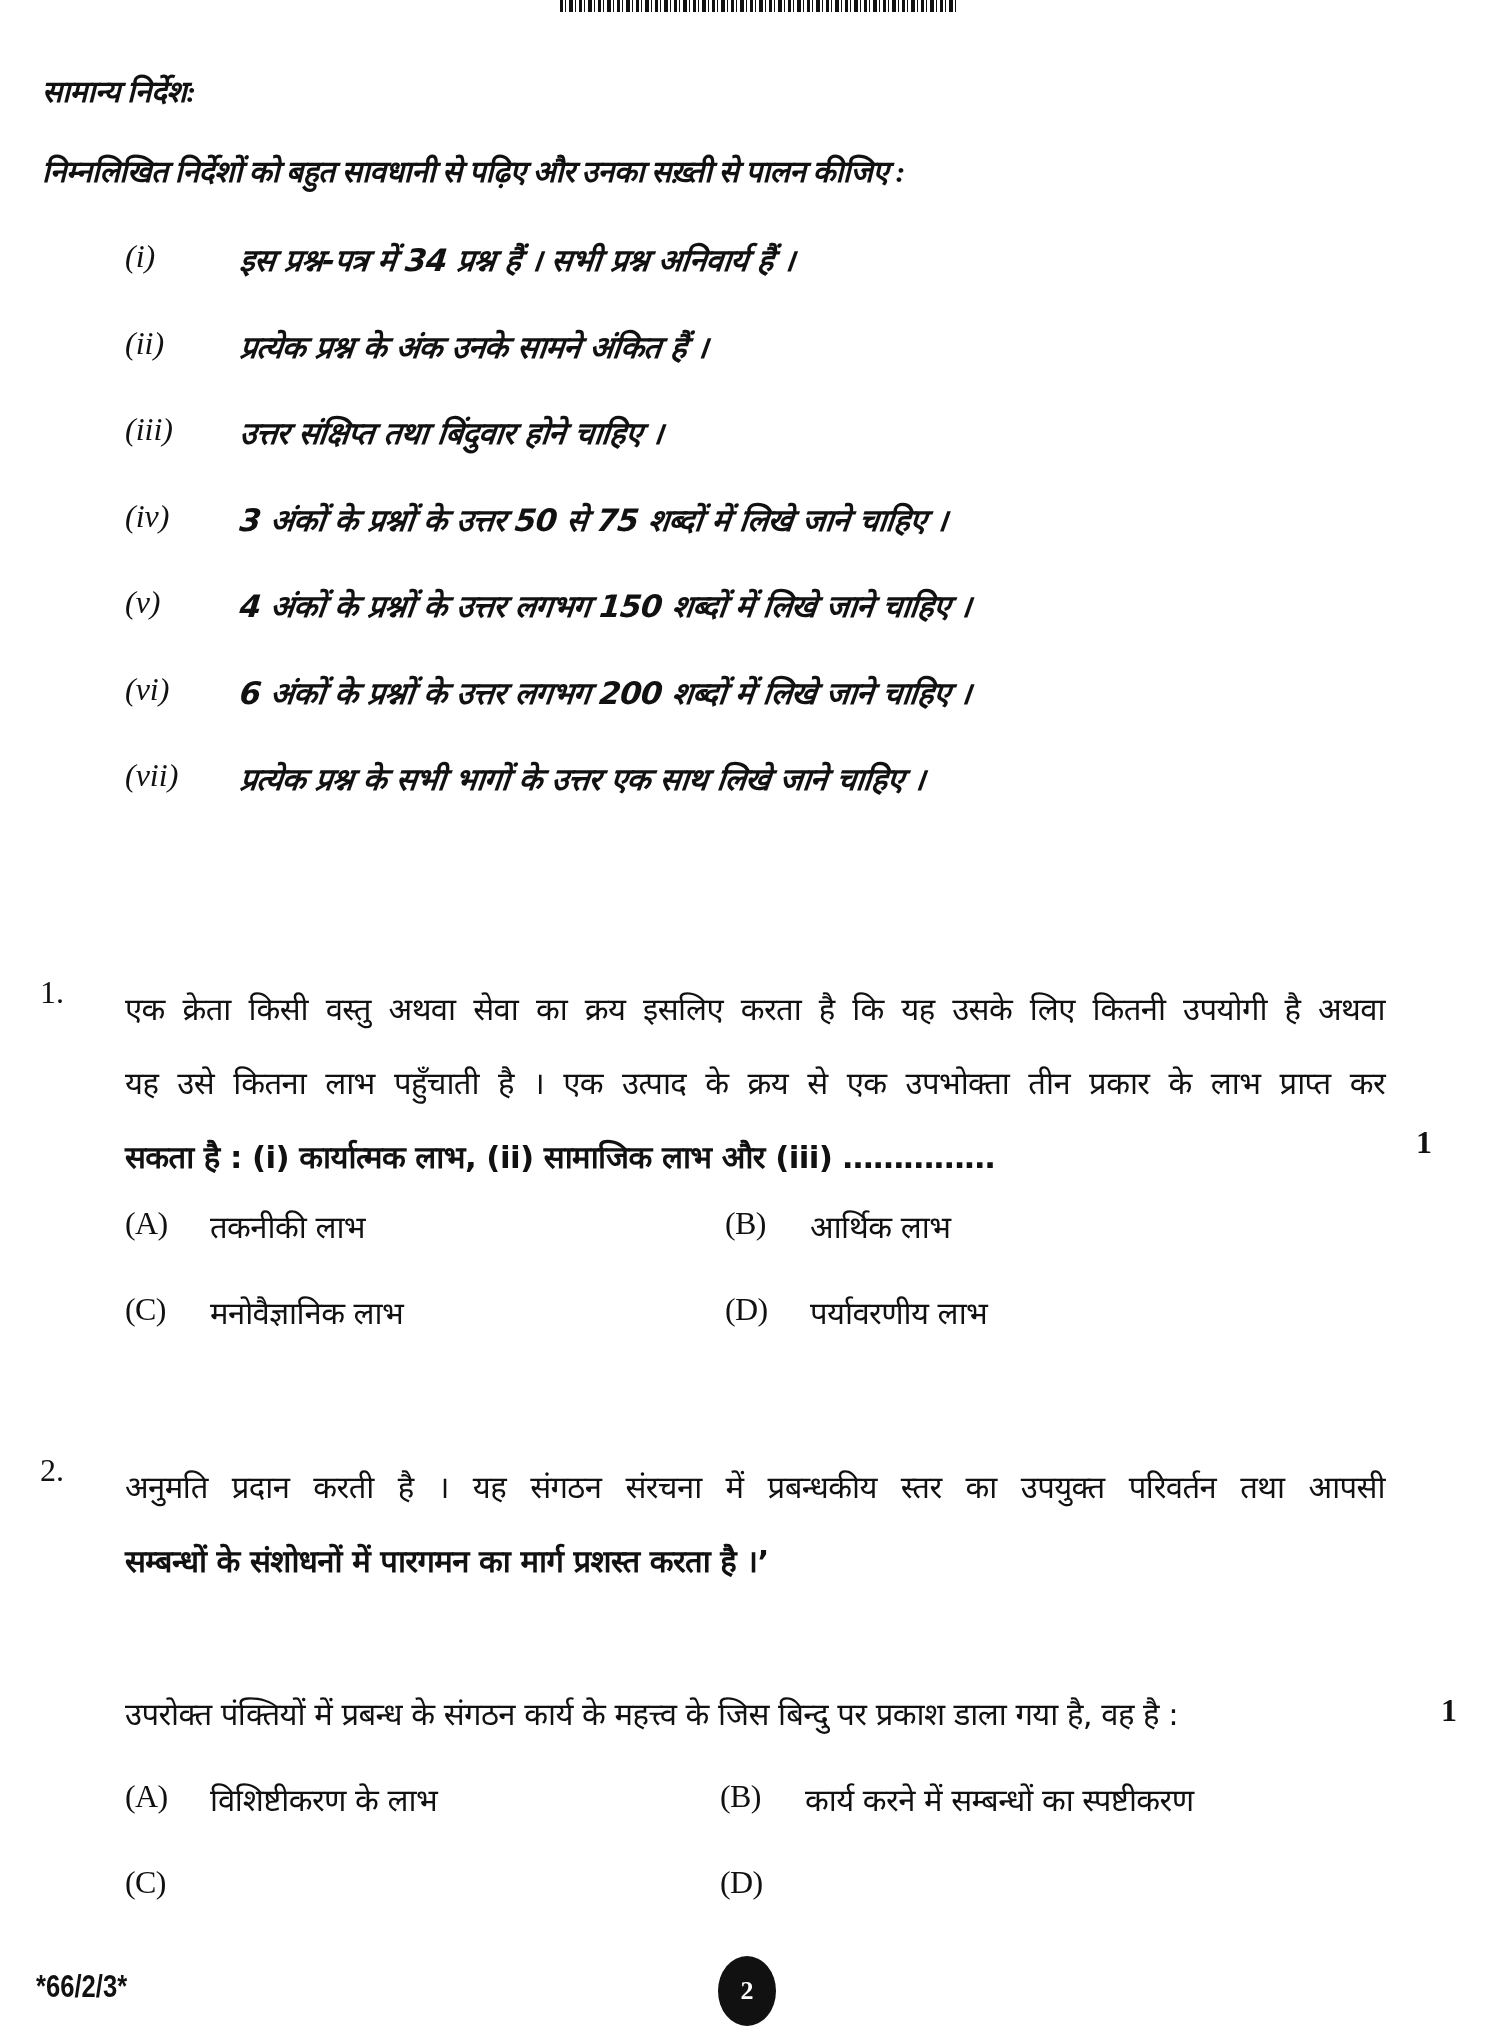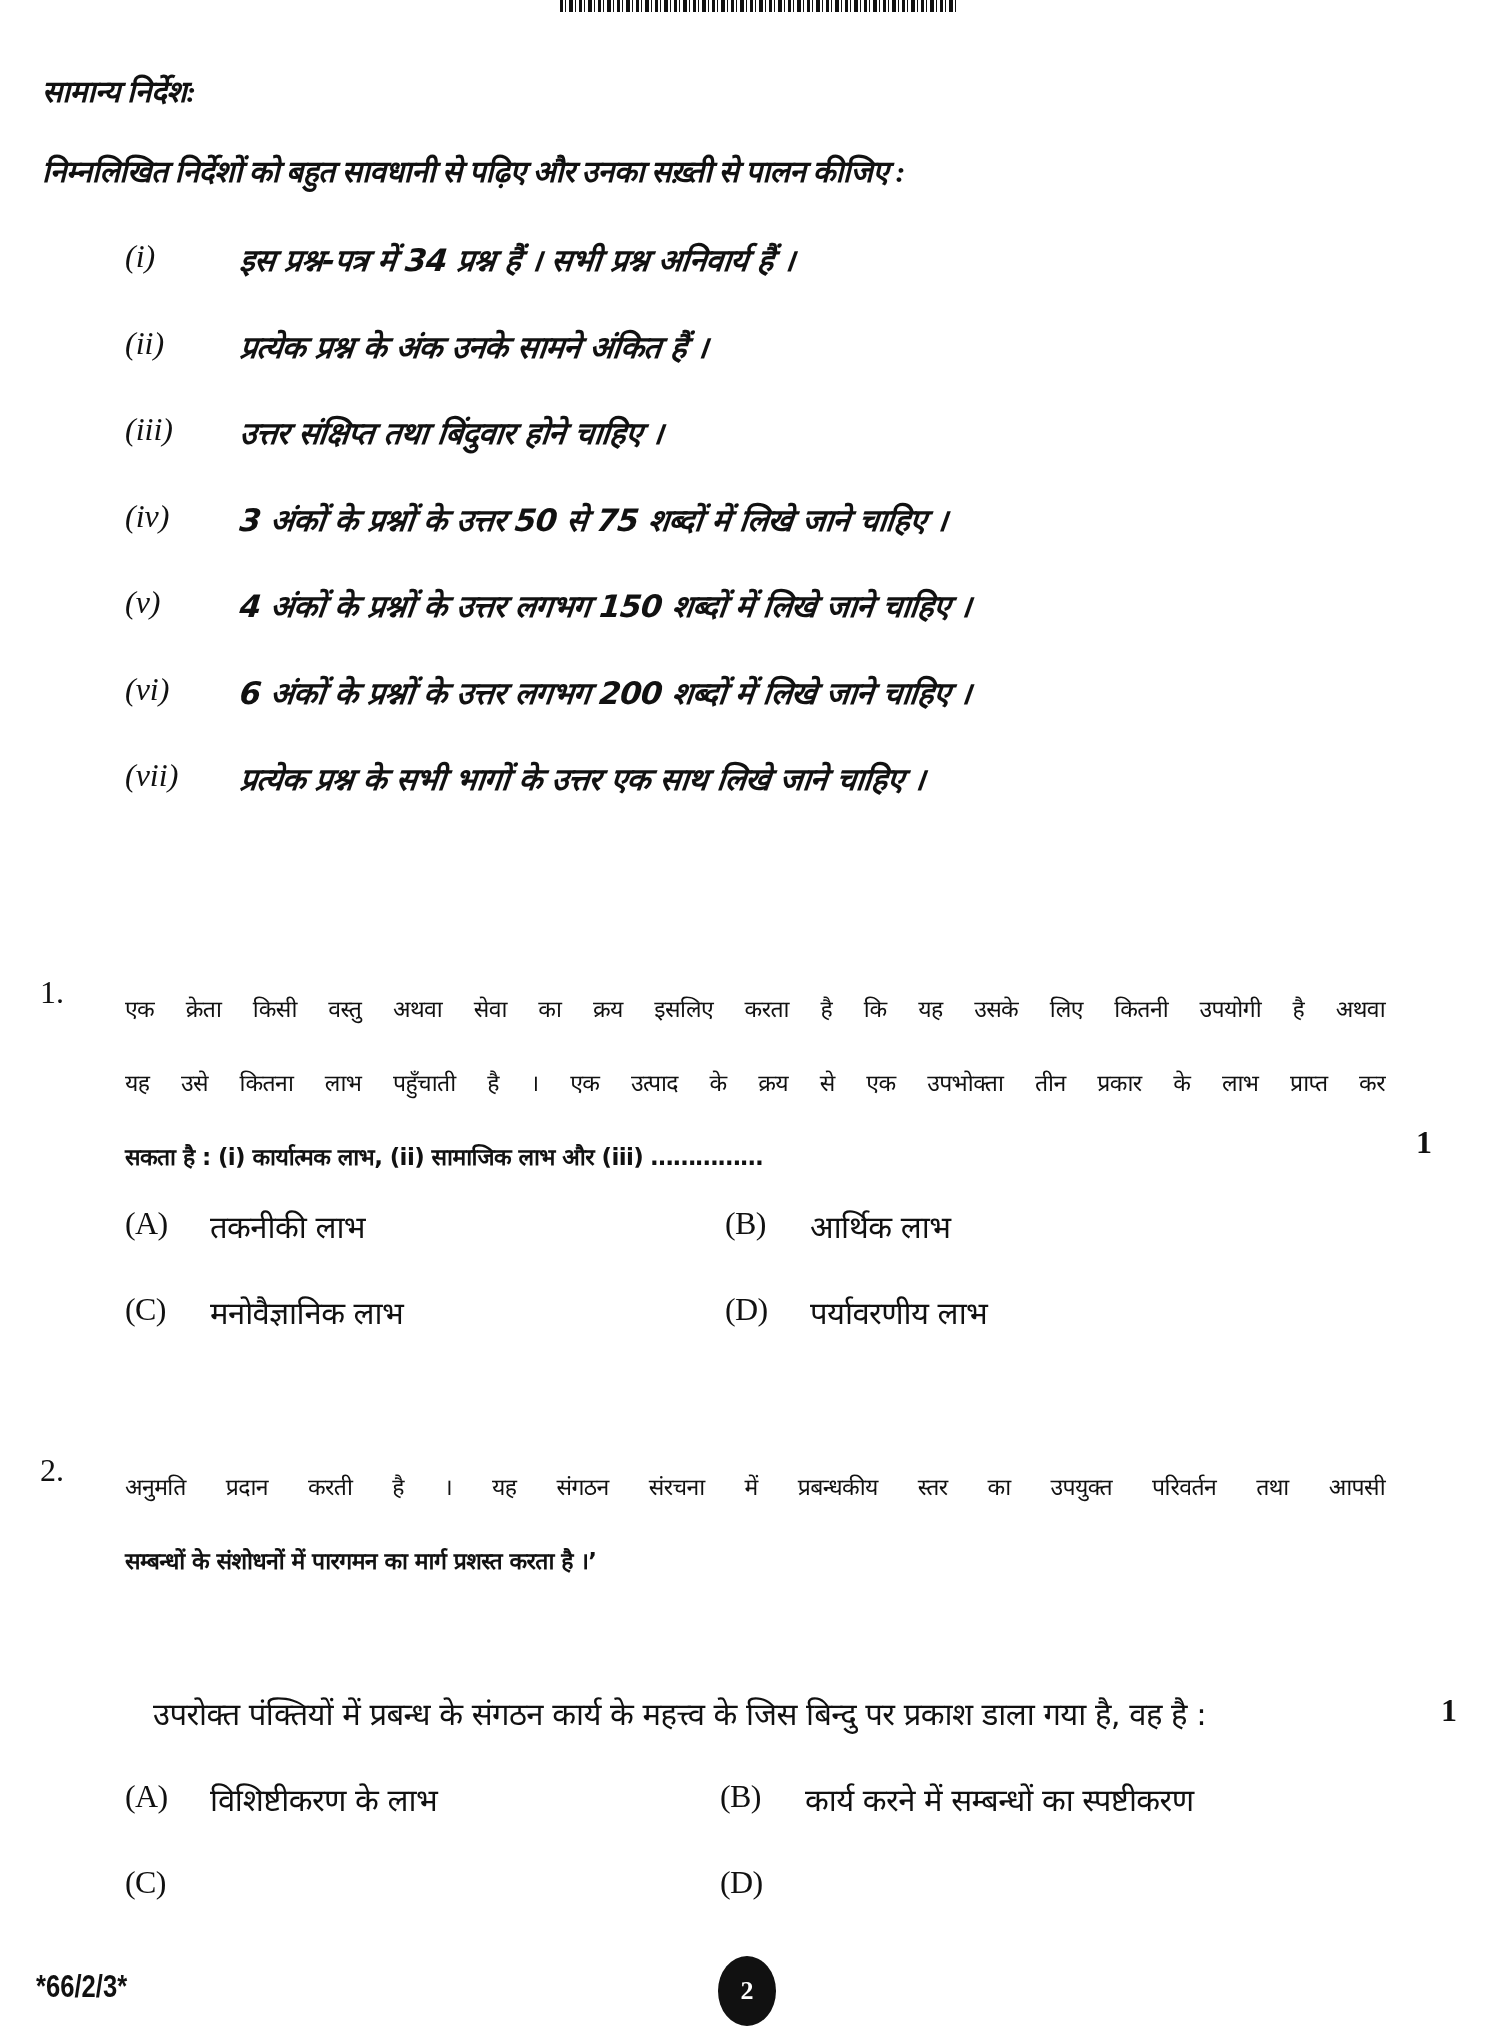--- a/index.html
+++ b/index.html
@@ -19,29 +19,29 @@
       font-size: 30px; letter-spacing: -0.5px;
     }
     .instr-list { position: absolute; left: 125px; top: 238px; width: 1000px; margin: 0; padding: 0; list-style: none; }
     .instr-item { display: flex; height: 86.5px; align-items: flex-start; }
     .instr-num { width: 115px; font-style: italic; font-size: 32px; font-family: "Liberation Serif", serif; }
     .instr-text { font-style: italic; font-weight: bold; font-size: 31px; font-family: "DejaVu Sans", sans-serif; transform: skewX(-6deg); letter-spacing: -0.8px; }
 
     .question { position: absolute; left: 40px; width: 1440px; }
     .q-row { display: flex; }
     .q-num { width: 85px; font-size: 32px; font-family: "Liberation Serif", serif; padding-top: 2px; }
-    .q-body { flex: 1; font-size: 23px; line-height: 74px; font-family: "DejaVu Sans", sans-serif; text-align: justify; letter-spacing: -0.6px; }
+    .q-body { flex: 1; font-size: 31px; line-height: 74px; font-family: "DejaVu Sans", sans-serif; text-align: justify; letter-spacing: -0.6px; }
     .q-body .line { display: block; text-align-last: justify; }
     .q-body .line.last { text-align-last: left; font-weight: bold; }
     .marks { position: absolute; right: 48px; font-size: 32px; font-weight: bold; font-family: "Liberation Serif", serif; }
     .options { position: absolute; left: 125px; width: 1100px; }
     .opt-row { display: flex; height: 86px; }
     .opt { display: flex; font-size: 31px; font-family: "DejaVu Sans", sans-serif; letter-spacing: -0.6px; }
     .opt-label { font-family: "Liberation Serif", serif; font-size: 32px; width: 85px; }
-    .sub-prompt { position: absolute; left: 125px; font-size: 31px; font-family: "DejaVu Sans", sans-serif; letter-spacing: -0.6px; margin-left: 28px; }
+    .sub-prompt { position: absolute; left: 125px; font-size: 31px; font-family: "DejaVu Sans", sans-serif; letter-spacing: -0.6px; }
 
     .footer-code {
       position: absolute; left: 36px; top: 1968px; font-size: 32px; font-weight: bold;
       font-family: "Liberation Sans", sans-serif; transform: scaleX(0.8); transform-origin: left;
     }
     .page-badge {
       position: absolute; left: 718px; top: 1956px; width: 58px; height: 70px;
       background: #111; color: #fff; border-radius: 50%;
       display: flex; align-items: center; justify-content: center;
       font-size: 26px; font-weight: bold; font-family: "Liberation Serif", serif;

